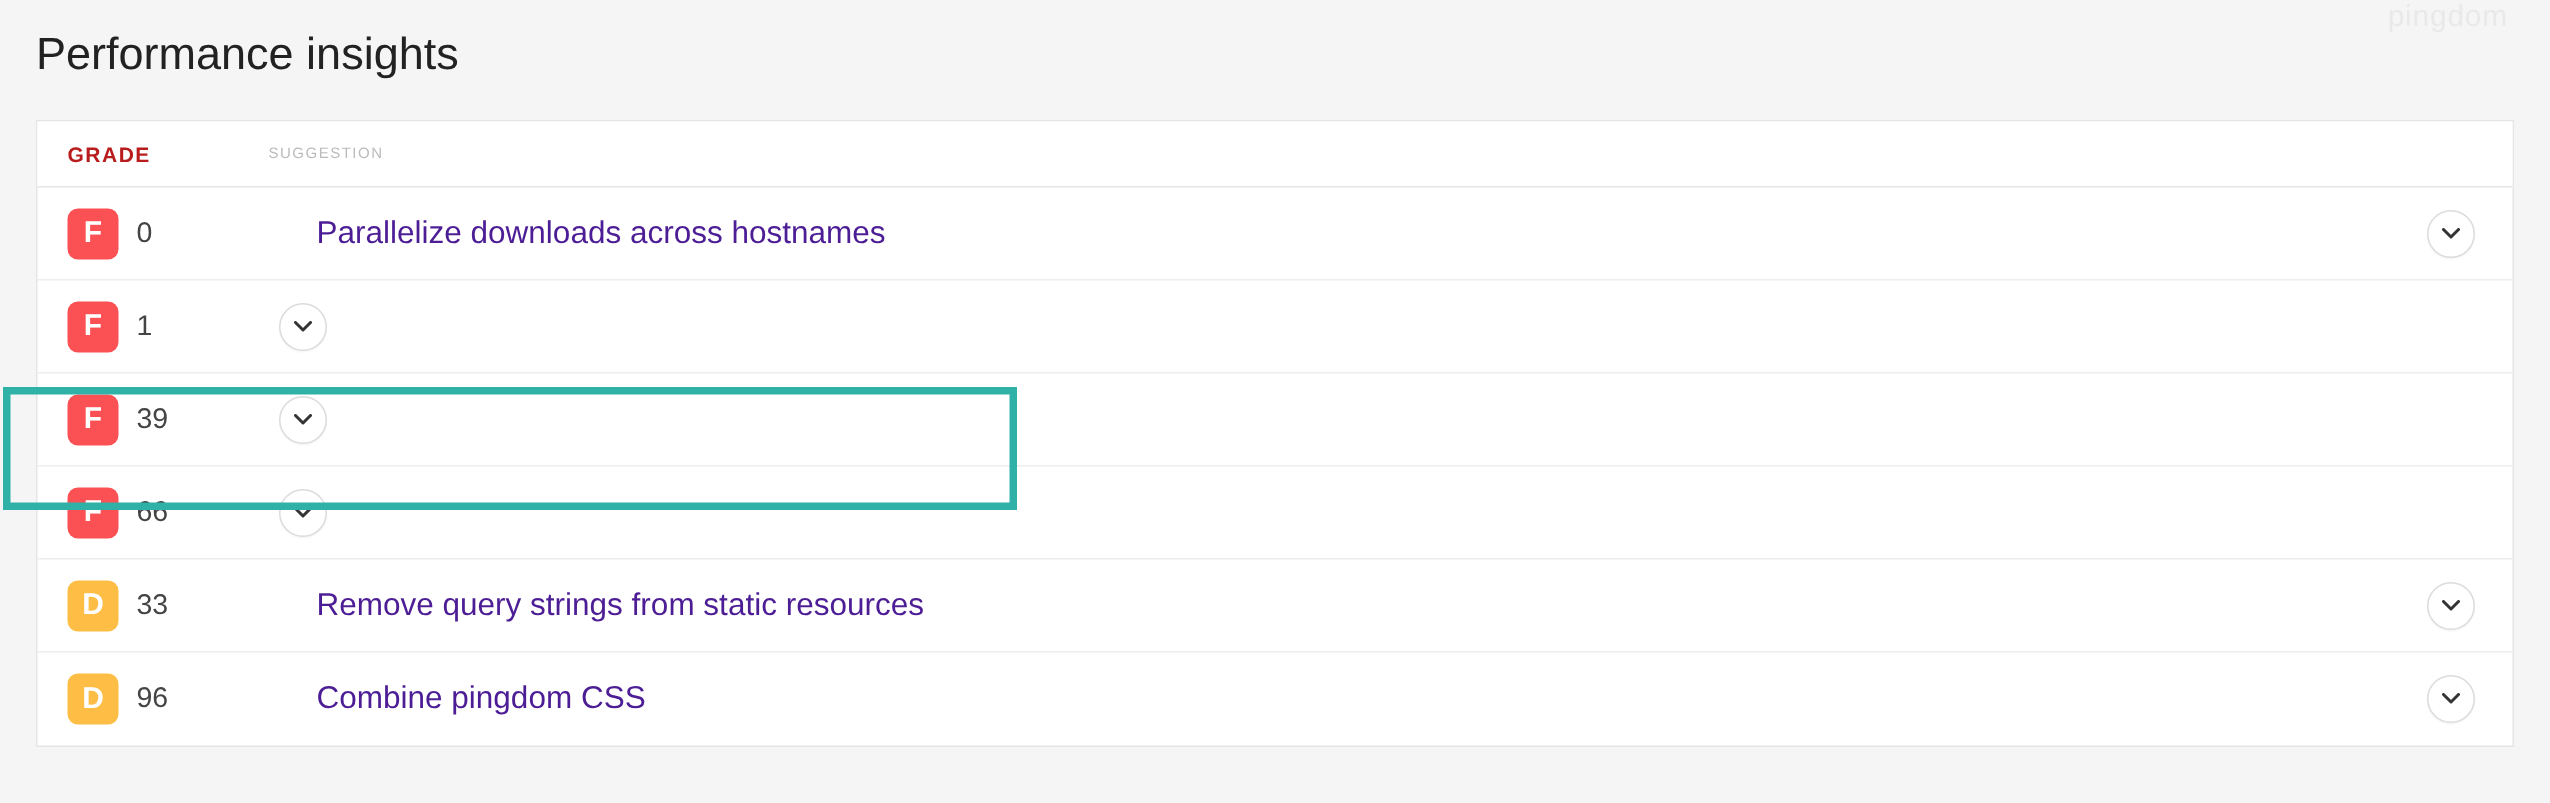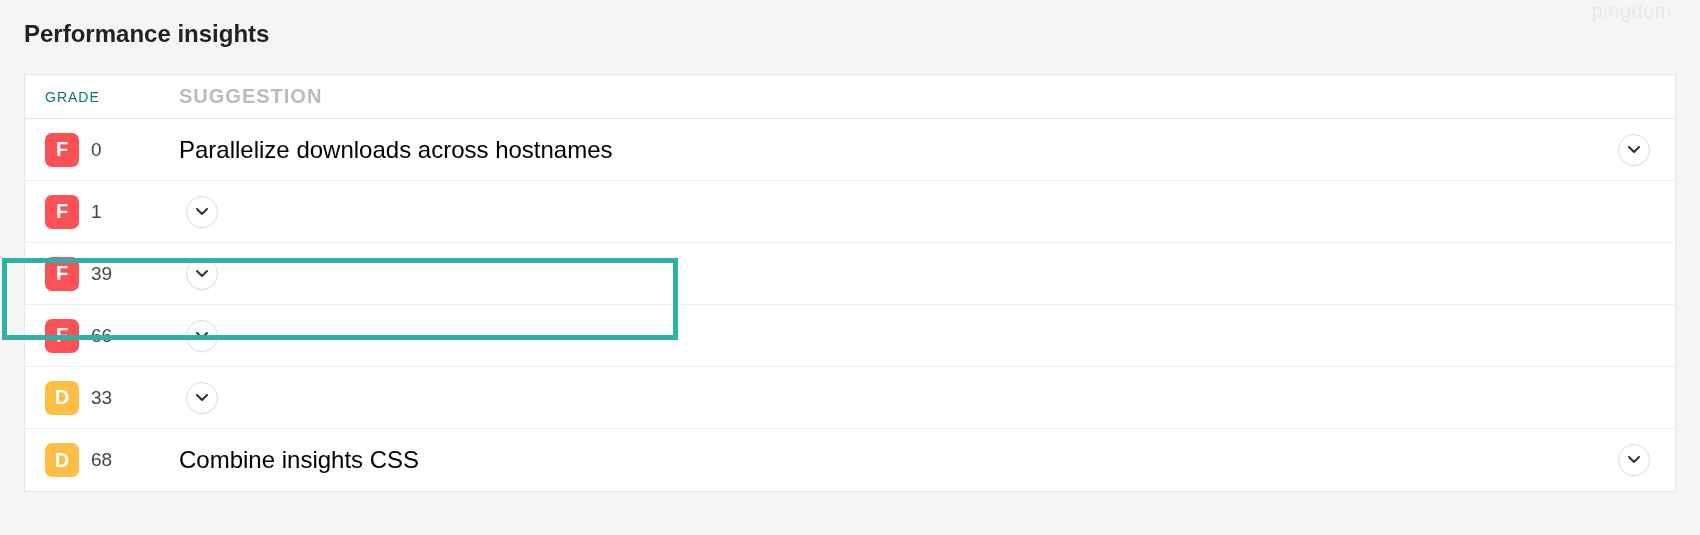--- a/index.html
+++ b/index.html
@@ -19,48 +19,48 @@
       position: absolute;
       top: 0;
       right: 28px;
       font-size: 20px;
       font-weight: 300;
       color: #e9e9e9;
       letter-spacing: 0.5px;
     }
     .page-title {
       padding: 20px 24px 26px 24px;
-      font-size: 24px;
-      font-weight: 700;
+      font-size: 30px;
+      font-weight: 400;
       color: #222;
     }
     .table-container {
       margin: 0 24px;
       background: #fff;
       border: 1px solid #e5e5e5;
     }
     .table-header {
       display: flex;
       align-items: center;
       height: 44px;
       border-bottom: 1px solid #e5e5e5;
       background: #ffffff;
     }
     .col-grade-header {
       width: 154px;
       padding-left: 20px;
       font-size: 14px;
-      font-weight: 400;
-      color: #0f766e;
+      font-weight: 700;
+      color: #b91c1c;
       letter-spacing: 1px;
     }
     .col-suggestion-header {
       flex: 1;
-      font-size: 20px;
-      font-weight: 700;
+      font-size: 10px;
+      font-weight: 400;
       color: #bbbbbb;
       letter-spacing: 1px;
     }
     .row {
       display: flex;
       align-items: center;
       height: 62px;
       border-bottom: 1px solid #eeeeee;
       position: relative;
     }
@@ -85,22 +85,23 @@
     }
     .grade-F { background: #fb5154; }
     .grade-D { background: #febe45; }
     .score {
       margin-left: 12px;
       font-size: 19px;
       color: #444;
     }
     .col-suggestion {
       flex: 1;
-      font-size: 24px;
-      color: #000000;
+      font-size: 21px;
+      color: #4c1d95;
+      margin-left: 32px;
     }
     .col-expand {
       width: 64px;
       display: flex;
       justify-content: center;
       align-items: center;
       padding-right: 18px;
     }
     .chevron-btn {
       width: 32px;
@@ -201,37 +202,38 @@
         </span>
       </div>
     </div>
   </div>
 
   <div class="row">
     <div class="col-grade-cell">
       <span class="grade-badge grade-D">D</span>
       <span class="score">33</span>
     </div>
+    <div class="col-suggestion">Remove query strings from static resources</div>
     <div class="col-expand">
       <div class="chevron-btn">
         <span>
           <svg width="12" height="8" viewBox="0 0 12 8">
               <path d="M1 1 L6 6 L11 1" stroke="#333" stroke-width="2" fill="none" stroke-linecap="round" stroke-linejoin="round"></path>
             </svg>
         </span>
       </div>
     </div>
   </div>
 
   <div class="row">
     <div class="col-grade-cell">
       <span class="grade-badge grade-D">D</span>
-      <span class="score">68</span>
-    </div>
-    <div class="col-suggestion">Combine insights CSS</div>
+      <span class="score">96</span>
+    </div>
+    <div class="col-suggestion">Combine pingdom CSS</div>
     <div class="col-expand">
       <div class="chevron-btn">
         <span>
           <svg width="12" height="8" viewBox="0 0 12 8">
               <path d="M1 1 L6 6 L11 1" stroke="#333" stroke-width="2" fill="none" stroke-linecap="round" stroke-linejoin="round"></path>
             </svg>
         </span>
       </div>
     </div>
   </div>

